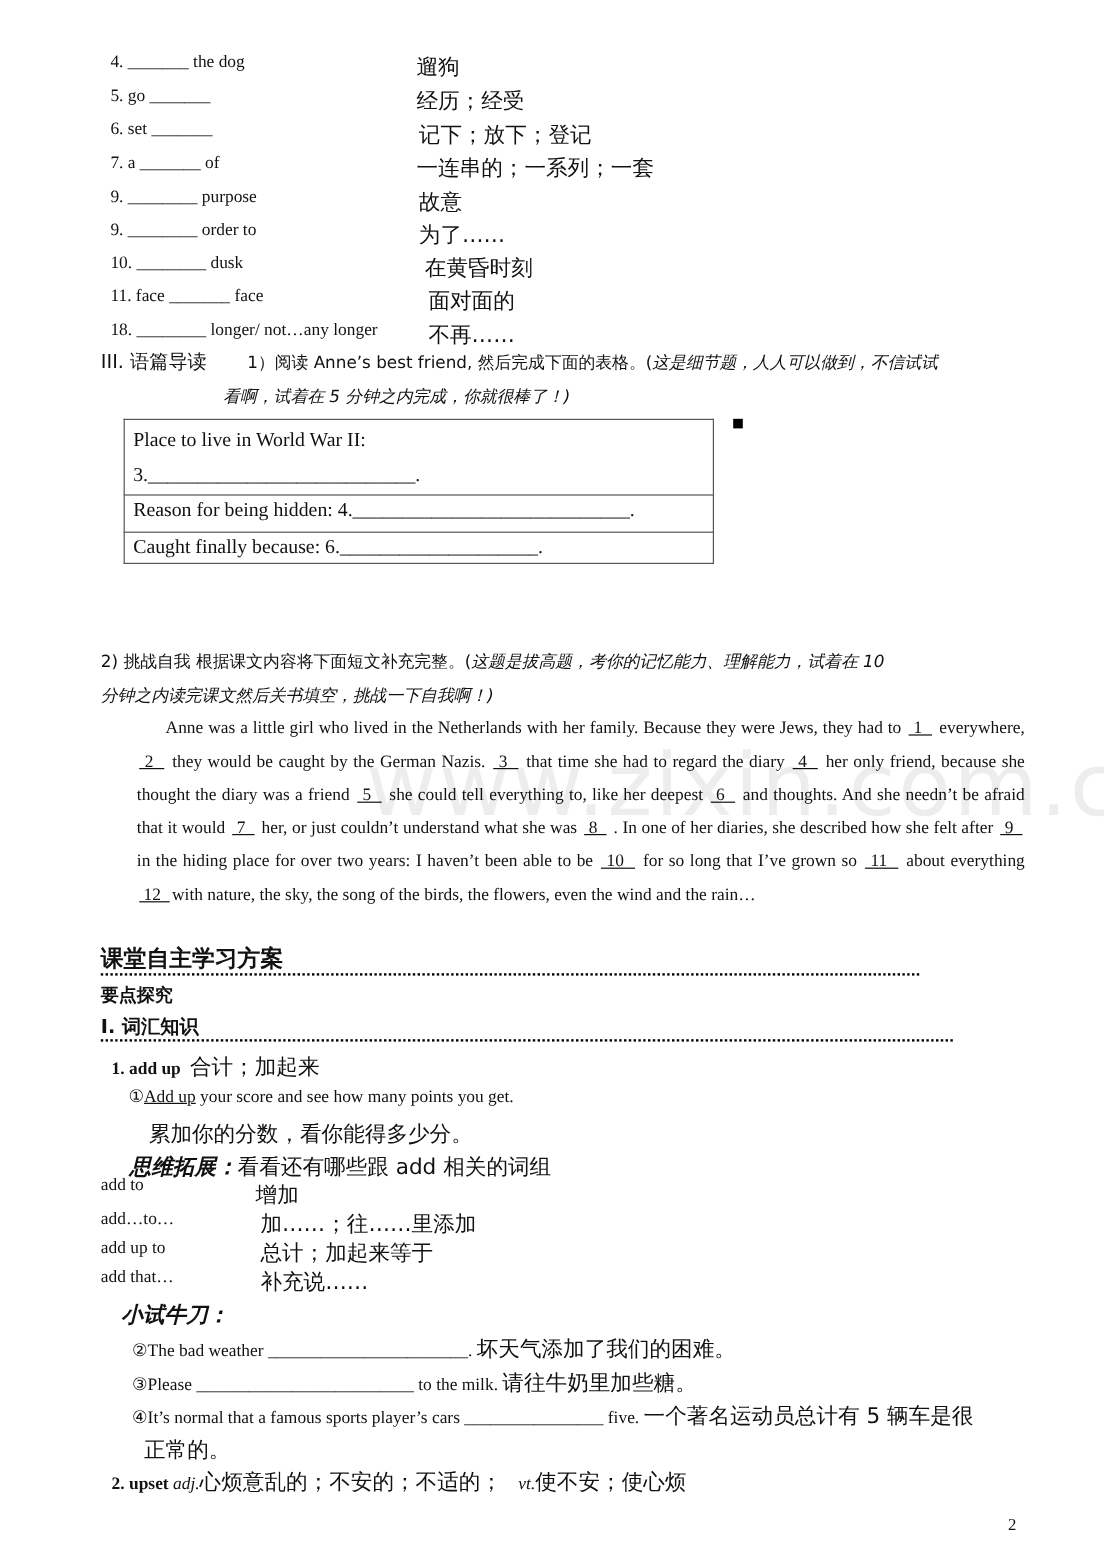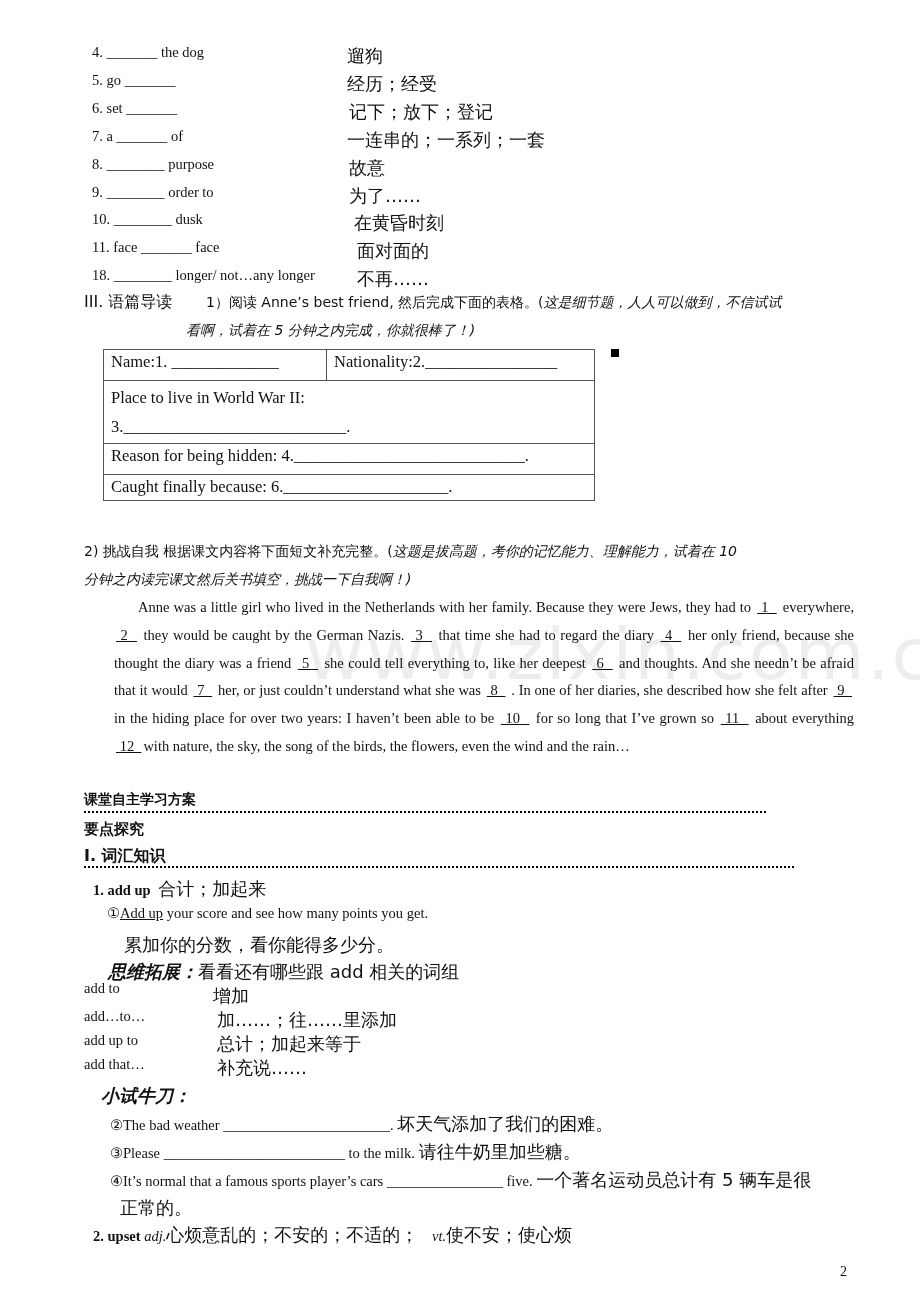--- a/index.html
+++ b/index.html
@@ -41,21 +41,21 @@
 
 <div>
   <div class="abs vocab-en" style="top:44px">4. _______ the dog</div>
   <div class="abs cn" style="left:347px;top:44px">遛狗</div>
   <div class="abs vocab-en" style="top:72px">5. go _______</div>
   <div class="abs cn" style="left:347px;top:72px">经历；经受</div>
   <div class="abs vocab-en" style="top:100px">6. set _______</div>
   <div class="abs cn" style="left:349px;top:100px">记下；放下；登记</div>
   <div class="abs vocab-en" style="top:128px">7. a _______ of</div>
   <div class="abs cn" style="left:347px;top:128px">一连串的；一系列；一套</div>
-  <div class="abs vocab-en" style="top:156px">8. ________ purpose</div>
+  <div class="abs vocab-en" style="top:156px">9. ________ purpose</div>
   <div class="abs cn" style="left:349px;top:156px">故意</div>
   <div class="abs vocab-en" style="top:184px">9. ________ order to</div>
   <div class="abs cn" style="left:349px;top:184px">为了……</div>
   <div class="abs vocab-en" style="top:211px">10. ________ dusk</div>
   <div class="abs cn" style="left:354px;top:211px">在黄昏时刻</div>
   <div class="abs vocab-en" style="top:239px">11. face _______ face</div>
   <div class="abs cn" style="left:357px;top:239px">面对面的</div>
   <div class="abs vocab-en" style="top:267px">18. ________ longer/ not…any longer</div>
   <div class="abs cn" style="left:357px;top:267px">不再……</div>
 </div>
@@ -63,24 +63,20 @@
 <div class="abs" style="left:84px;top:292px;font-size:16px">
   <span class="cn" style="font-size:16px">III.  语篇导读</span>
 </div>
 <div class="abs cn" style="left:206px;top:294px;font-size:14px">
   <span>1）阅读 Anne’s best friend,  然后完成下面的表格。(</span><span class="it">这是细节题，人人可以做到，不信试试</span>
 </div>
 <div class="abs cn it" style="left:186px;top:322px;font-size:14px">看啊，试着在 5 分钟之内完成，你就很棒了！)</div>
 
 <table class="info">
   <tbody>
-      <tr style="height:31px">
-    <td style="width:208px">Name:1. _____________</td>
-    <td>Nationality:2.________________</td>
-  </tr>
   <tr style="height:62px">
     <td colspan="2">
       <div style="line-height:30px">Place to live in World War II:</div>
       <div style="line-height:28px">3.___________________________.</div>
     </td>
   </tr>
   <tr style="height:31px">
     <td colspan="2">Reason for being hidden: 4.____________________________.</td>
   </tr>
   <tr style="height:26px">
@@ -94,21 +90,21 @@
   <span>2)  挑战自我  根据课文内容将下面短文补充完整。(</span><span class="it">这题是拔高题，考你的记忆能力、理解能力，试着在 10</span>
 </div>
 <div class="abs cn it" style="left:84px;top:571px;font-size:14px">分钟之内读完课文然后关书填空，挑战一下自我啊！)</div>
 
 <div class="para" style="top:594px;text-indent:24px;text-align:justify">
   <span>Anne was a little girl who lived in the Netherlands with her family. Because they were Jews, they had to </span><span class="blank">&nbsp;1&nbsp;&nbsp;</span><span> everywhere, </span><span class="blank">&nbsp;2&nbsp;&nbsp;</span><span> they would be caught by the German Nazis. </span><span class="blank">&nbsp;3&nbsp;&nbsp;</span><span> that time she had to regard the diary </span><span class="blank">&nbsp;4&nbsp;&nbsp;</span><span> her only friend, because she thought the diary was a friend </span><span class="blank">&nbsp;5&nbsp;&nbsp;</span><span> she could tell everything to, like her deepest </span><span class="blank">&nbsp;6&nbsp;&nbsp;</span><span> and thoughts. And she needn’t be afraid that it would </span><span class="blank">&nbsp;7&nbsp;&nbsp;</span><span> her, or just couldn’t understand what she was </span><span class="blank">&nbsp;8&nbsp;&nbsp;</span><span> . In one of her diaries, she described how she felt after </span><span class="blank">&nbsp;9&nbsp;&nbsp;</span><span> in the hiding place for over two years: I haven’t been able to be </span><span class="blank">&nbsp;10&nbsp;&nbsp;</span><span> for so long that I’ve grown so </span><span class="blank">&nbsp;11&nbsp;&nbsp;</span><span> about everything </span><span class="blank">&nbsp;12&nbsp;&nbsp;</span><span>with nature, the sky, the song of the birds, the flowers, even the wind and the rain…</span>
 </div>
 
 <div class="watermark">www.zixin.com.cn</div>
 
-<div class="section-title" style="top:787px;font-size:14px;width:682px;line-height:24px">
+<div class="section-title" style="top:787px;font-size:19px;width:682px;line-height:24px">
   <span>课堂自主学习方案</span>
 </div>
 <div class="abs cn b" style="left:84px;top:820px;font-size:15px">要点探究</div>
 <div class="section-title" style="top:845px;font-size:16px;width:710px;line-height:21px">
   <span>I.  词汇知识</span>
 </div>
 
 <div class="abs" style="left:93px;top:877px">
   <span class="b">1. add up</span>
   <span class="cn" style="margin-left:4px">合计；加起来</span>

